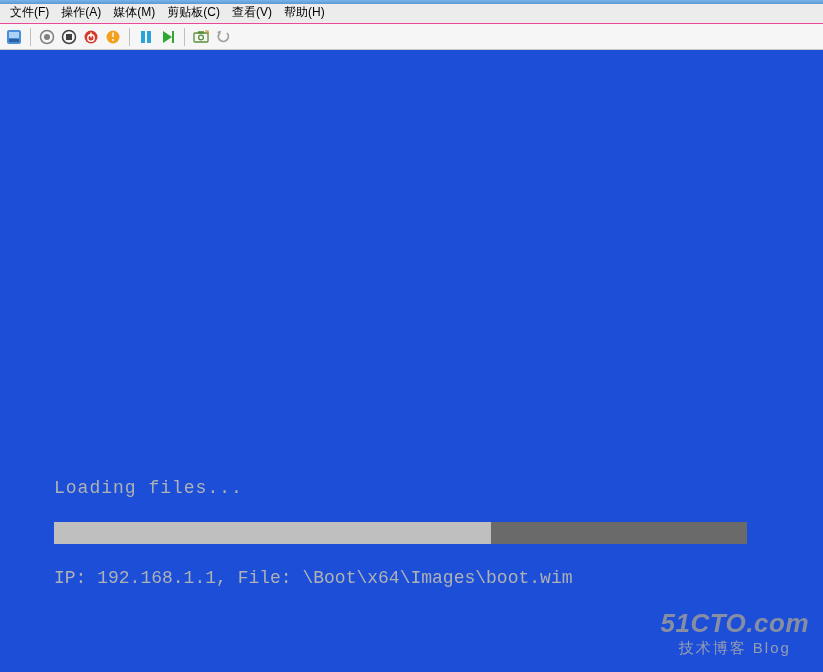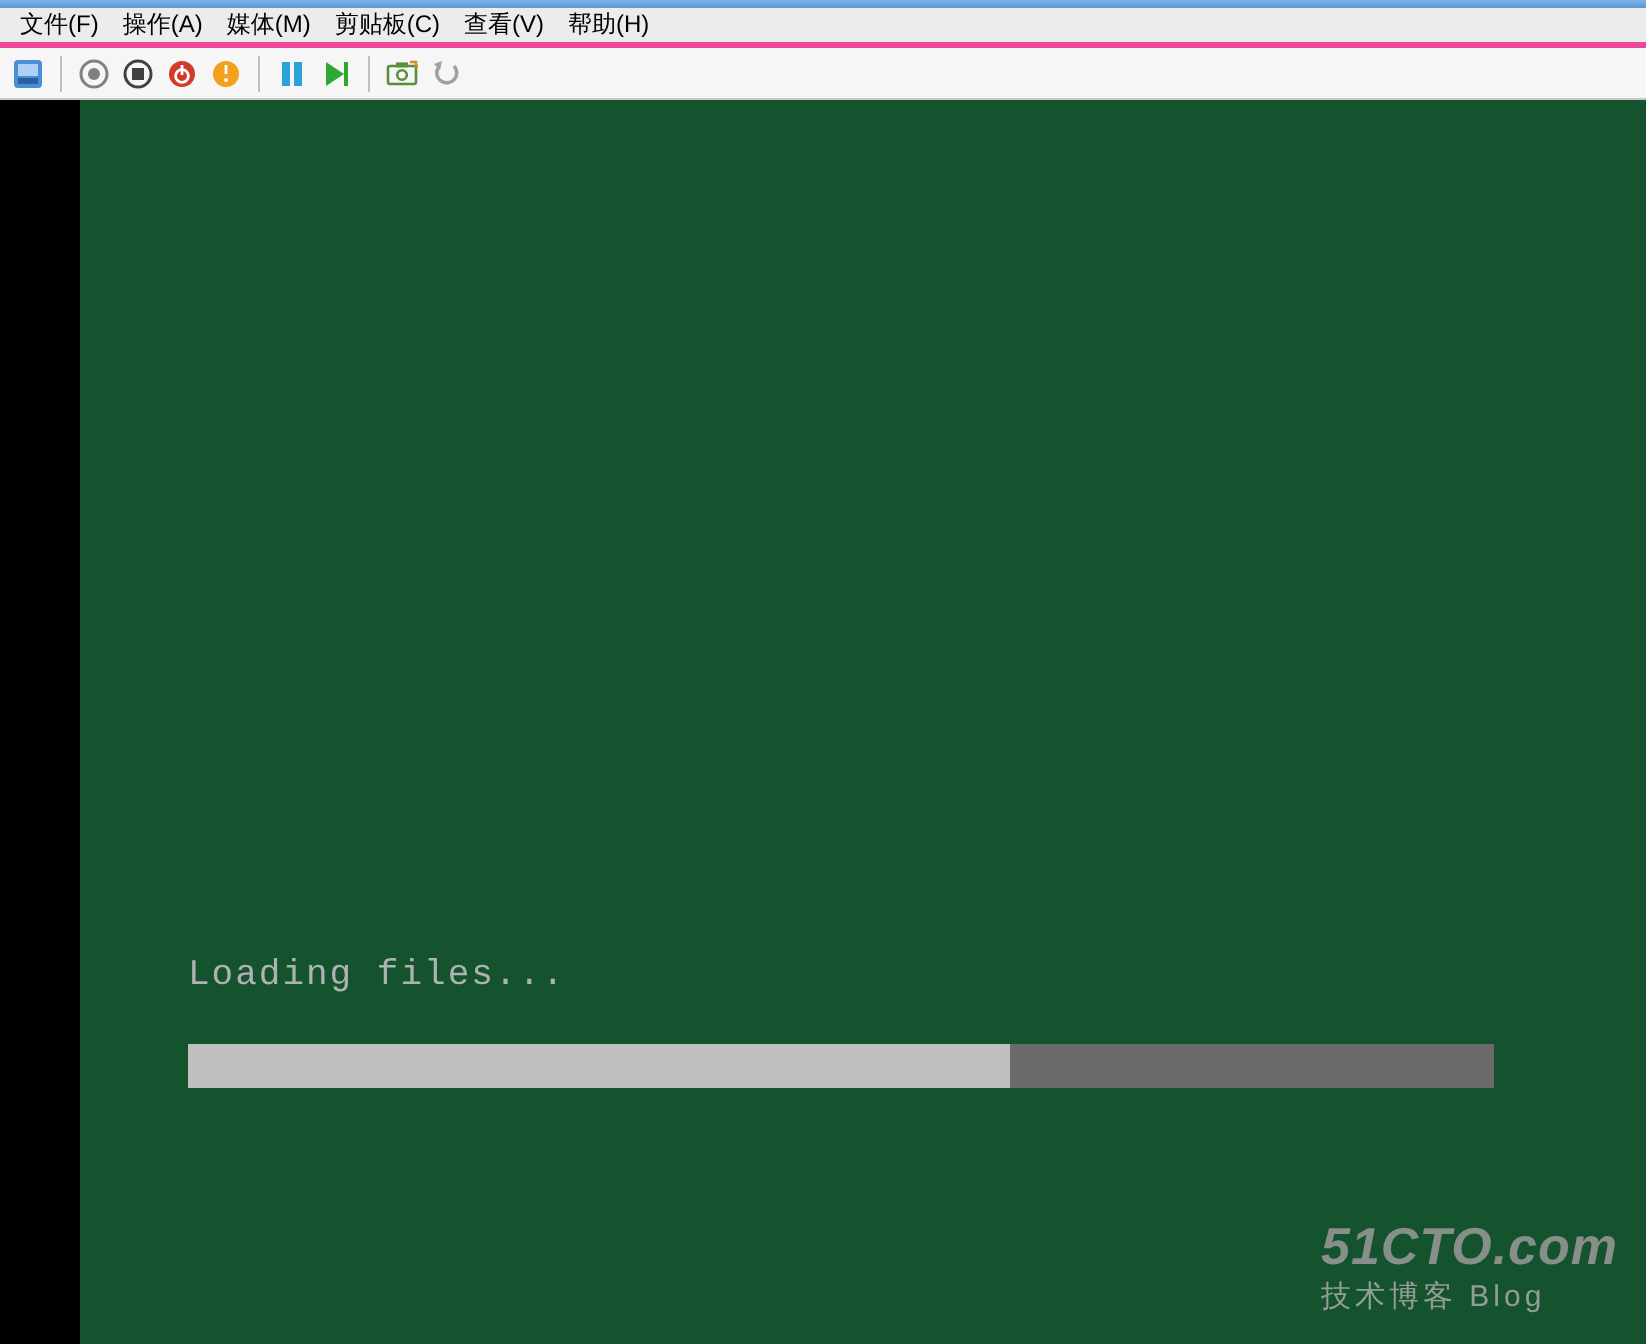--- a/index.html
+++ b/index.html
@@ -10,21 +10,21 @@
   font-family: "Microsoft YaHei", SimSun, sans-serif;
   overflow: hidden;
   position: relative;
 }
 .titlebar {
   height: 4px;
   background: linear-gradient(#7bb2e8, #5a99d5);
 }
 .menubar {
   background: #ececec;
-  border-bottom: 3px solid #ec4899;
+  border-bottom: 1px solid #ec4899;
   height: 20px;
   display: flex;
   align-items: flex-start;
   padding-left: 4px;
   font-size: 12px;
   color: #000;
 }
 .menu-item {
   padding: 0 6px;
   cursor: default;
@@ -54,25 +54,24 @@
   background: #c0c0c0;
   margin: 0 4px;
 }
 svg { display: block; }
 .console {
   position: absolute;
   left: 0;
   top: 50px;
   right: 0;
   bottom: 0;
-  background: #14532d;
+  background: #1d4ed8;
   color: #aeb2b3;
   font-family: Consolas, "Courier New", monospace;
   font-size: 18px;
-  margin-left: 40px;
 }
 .loading-text {
   position: absolute;
   left: 54px;
   top: 428px;
   letter-spacing: 1px;
 }
 .progress {
   position: absolute;
   left: 54px;
@@ -88,21 +87,21 @@
 }
 .status-text {
   position: absolute;
   left: 54px;
   top: 518px;
 }
 .watermark {
   position: absolute;
   right: 14px;
   bottom: 14px;
-  text-align: left;
+  text-align: center;
   font-family: Arial, sans-serif;
   color: #888;
   opacity: 0.85;
   pointer-events: none;
 }
 .watermark .wm1 {
   font-size: 26px;
   font-weight: bold;
   font-style: italic;
   color: #9a9a9a;
@@ -195,18 +194,19 @@
       <polygon points="2,3 6,1.5 5,6" fill="#a0a0a0"></polygon>
     </svg>
   </div>
 </div>
 
 <div class="console">
   <div class="loading-text">Loading files...</div>
   <div class="progress">
     <div class="progress-fill" style="width:63%"></div>
   </div>
+  <div class="status-text">IP: 192.168.1.1, File: \Boot\x64\Images\boot.wim</div>
 </div>
 
 <div class="watermark">
   <div class="wm1">51CTO.com</div>
   <div class="wm2">技术博客  Blog</div>
 </div>
 
 </body></html>

